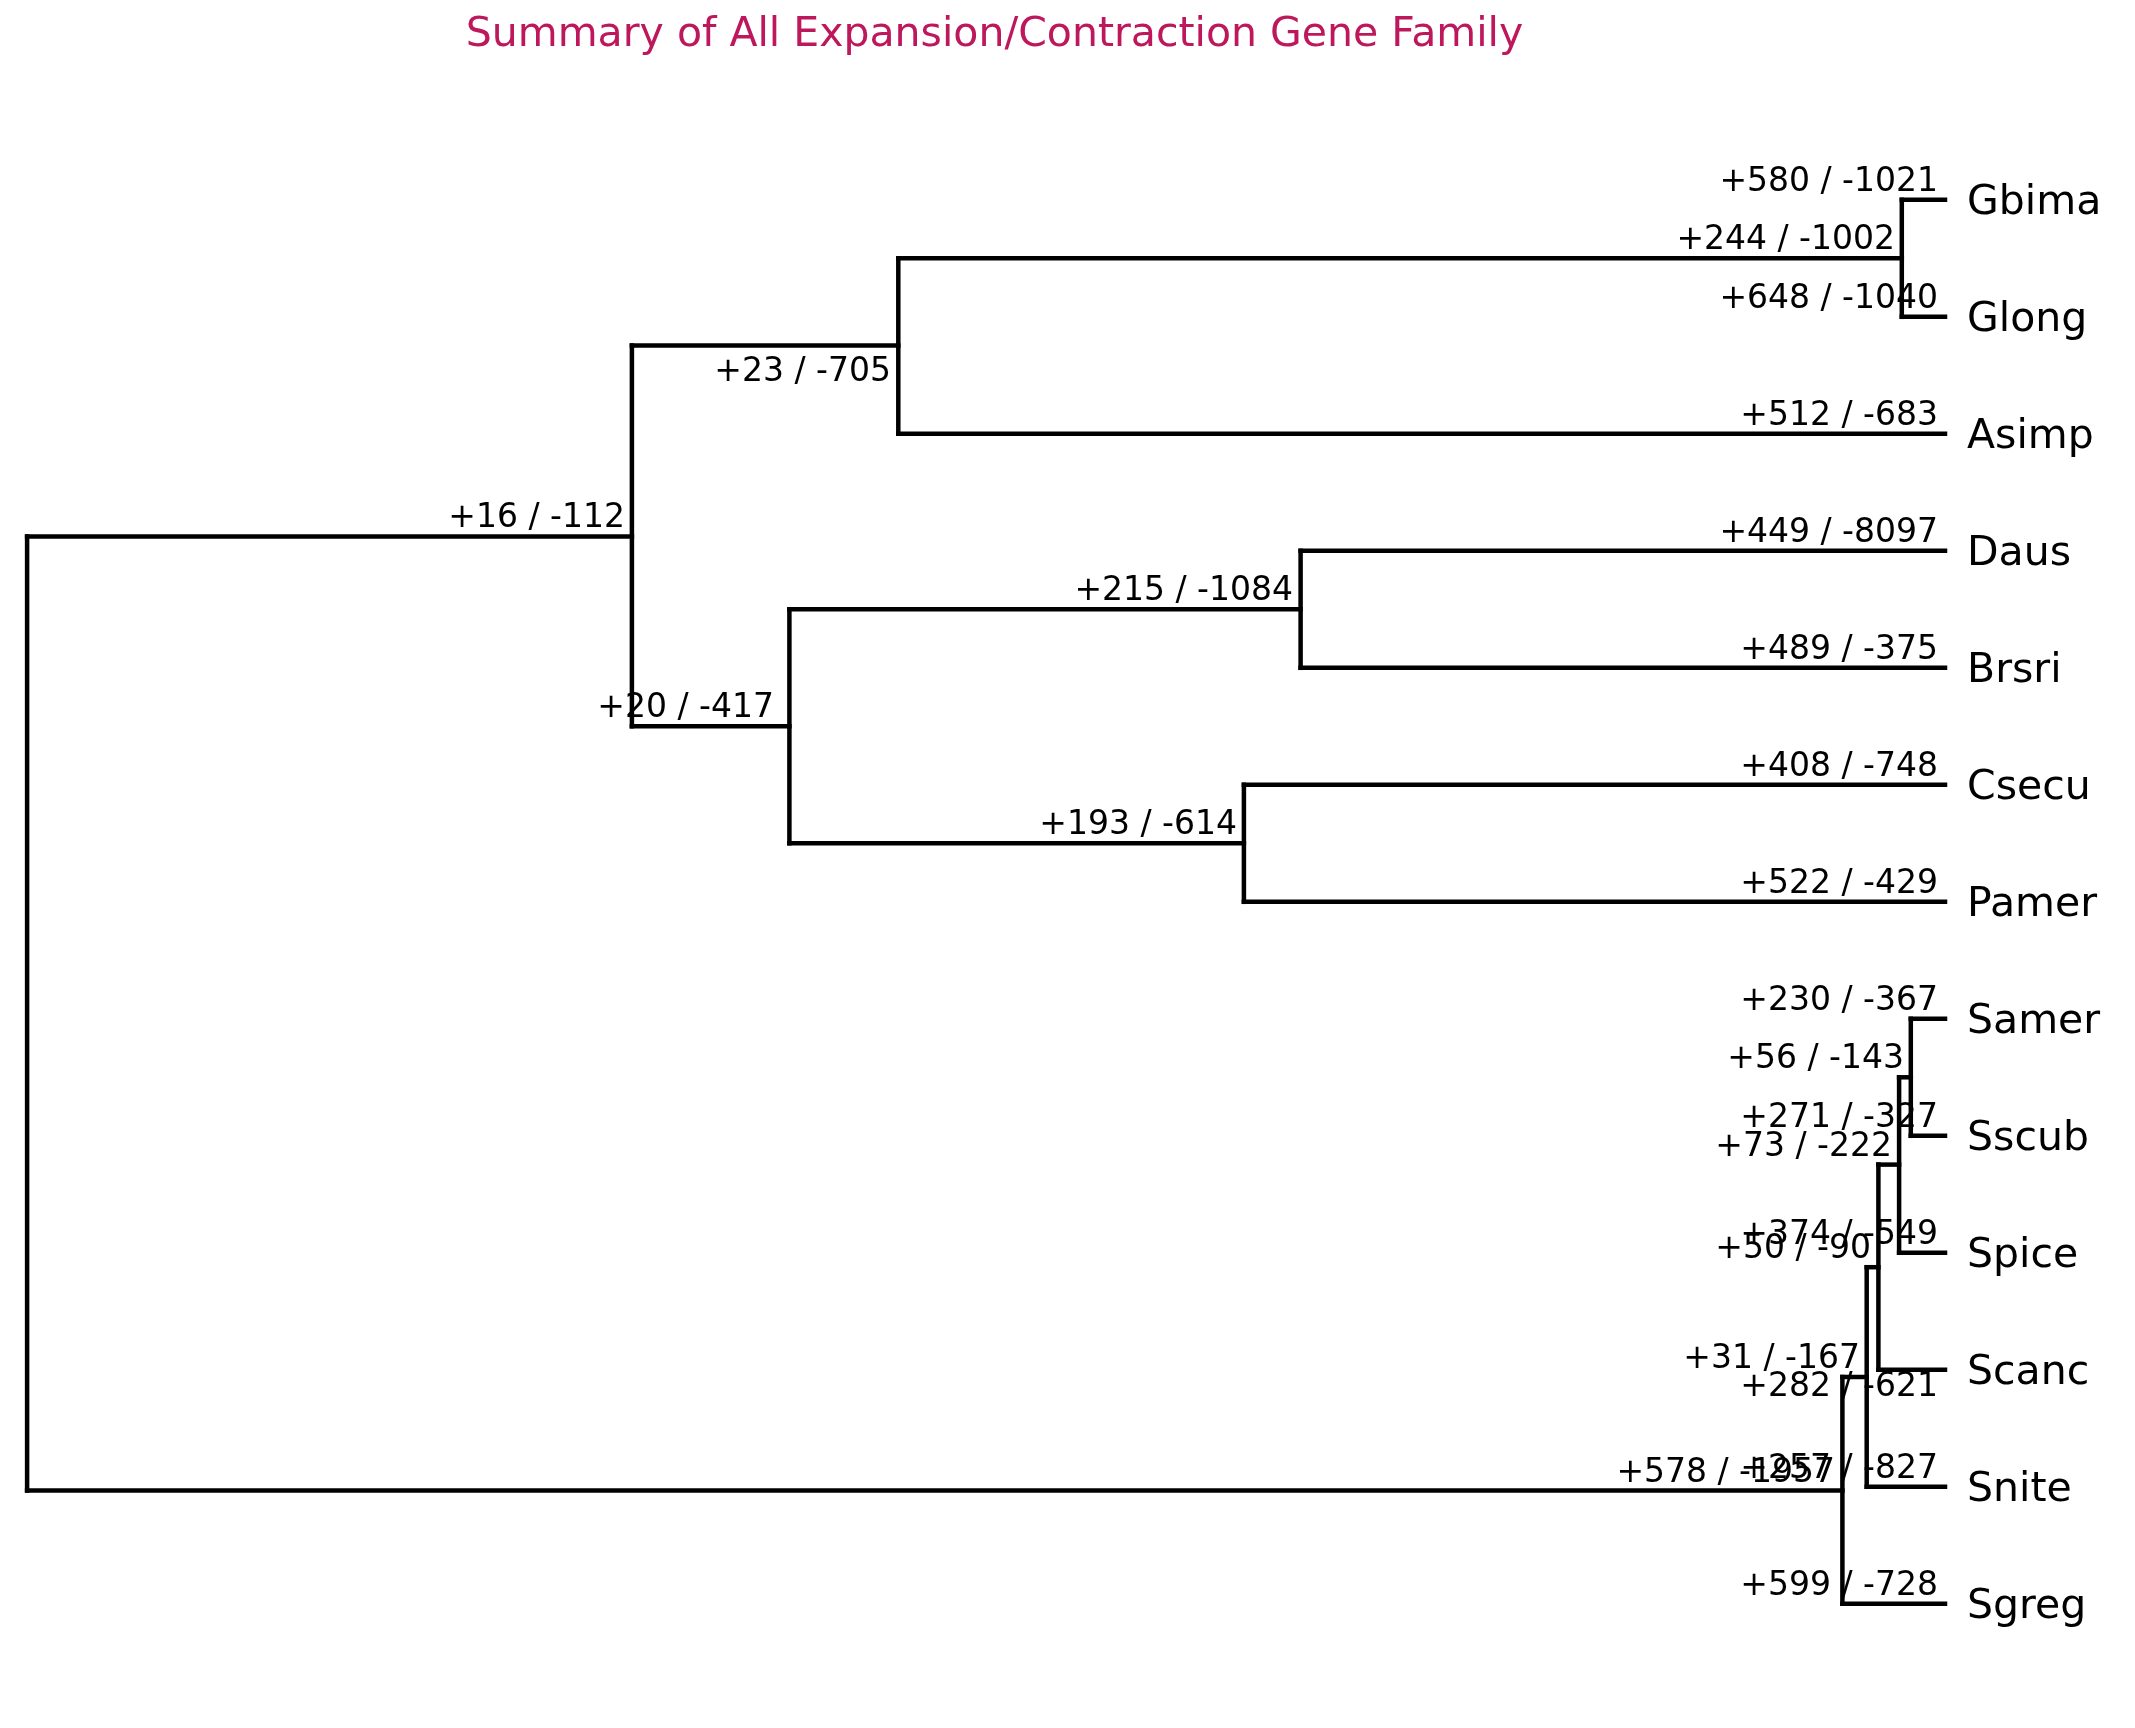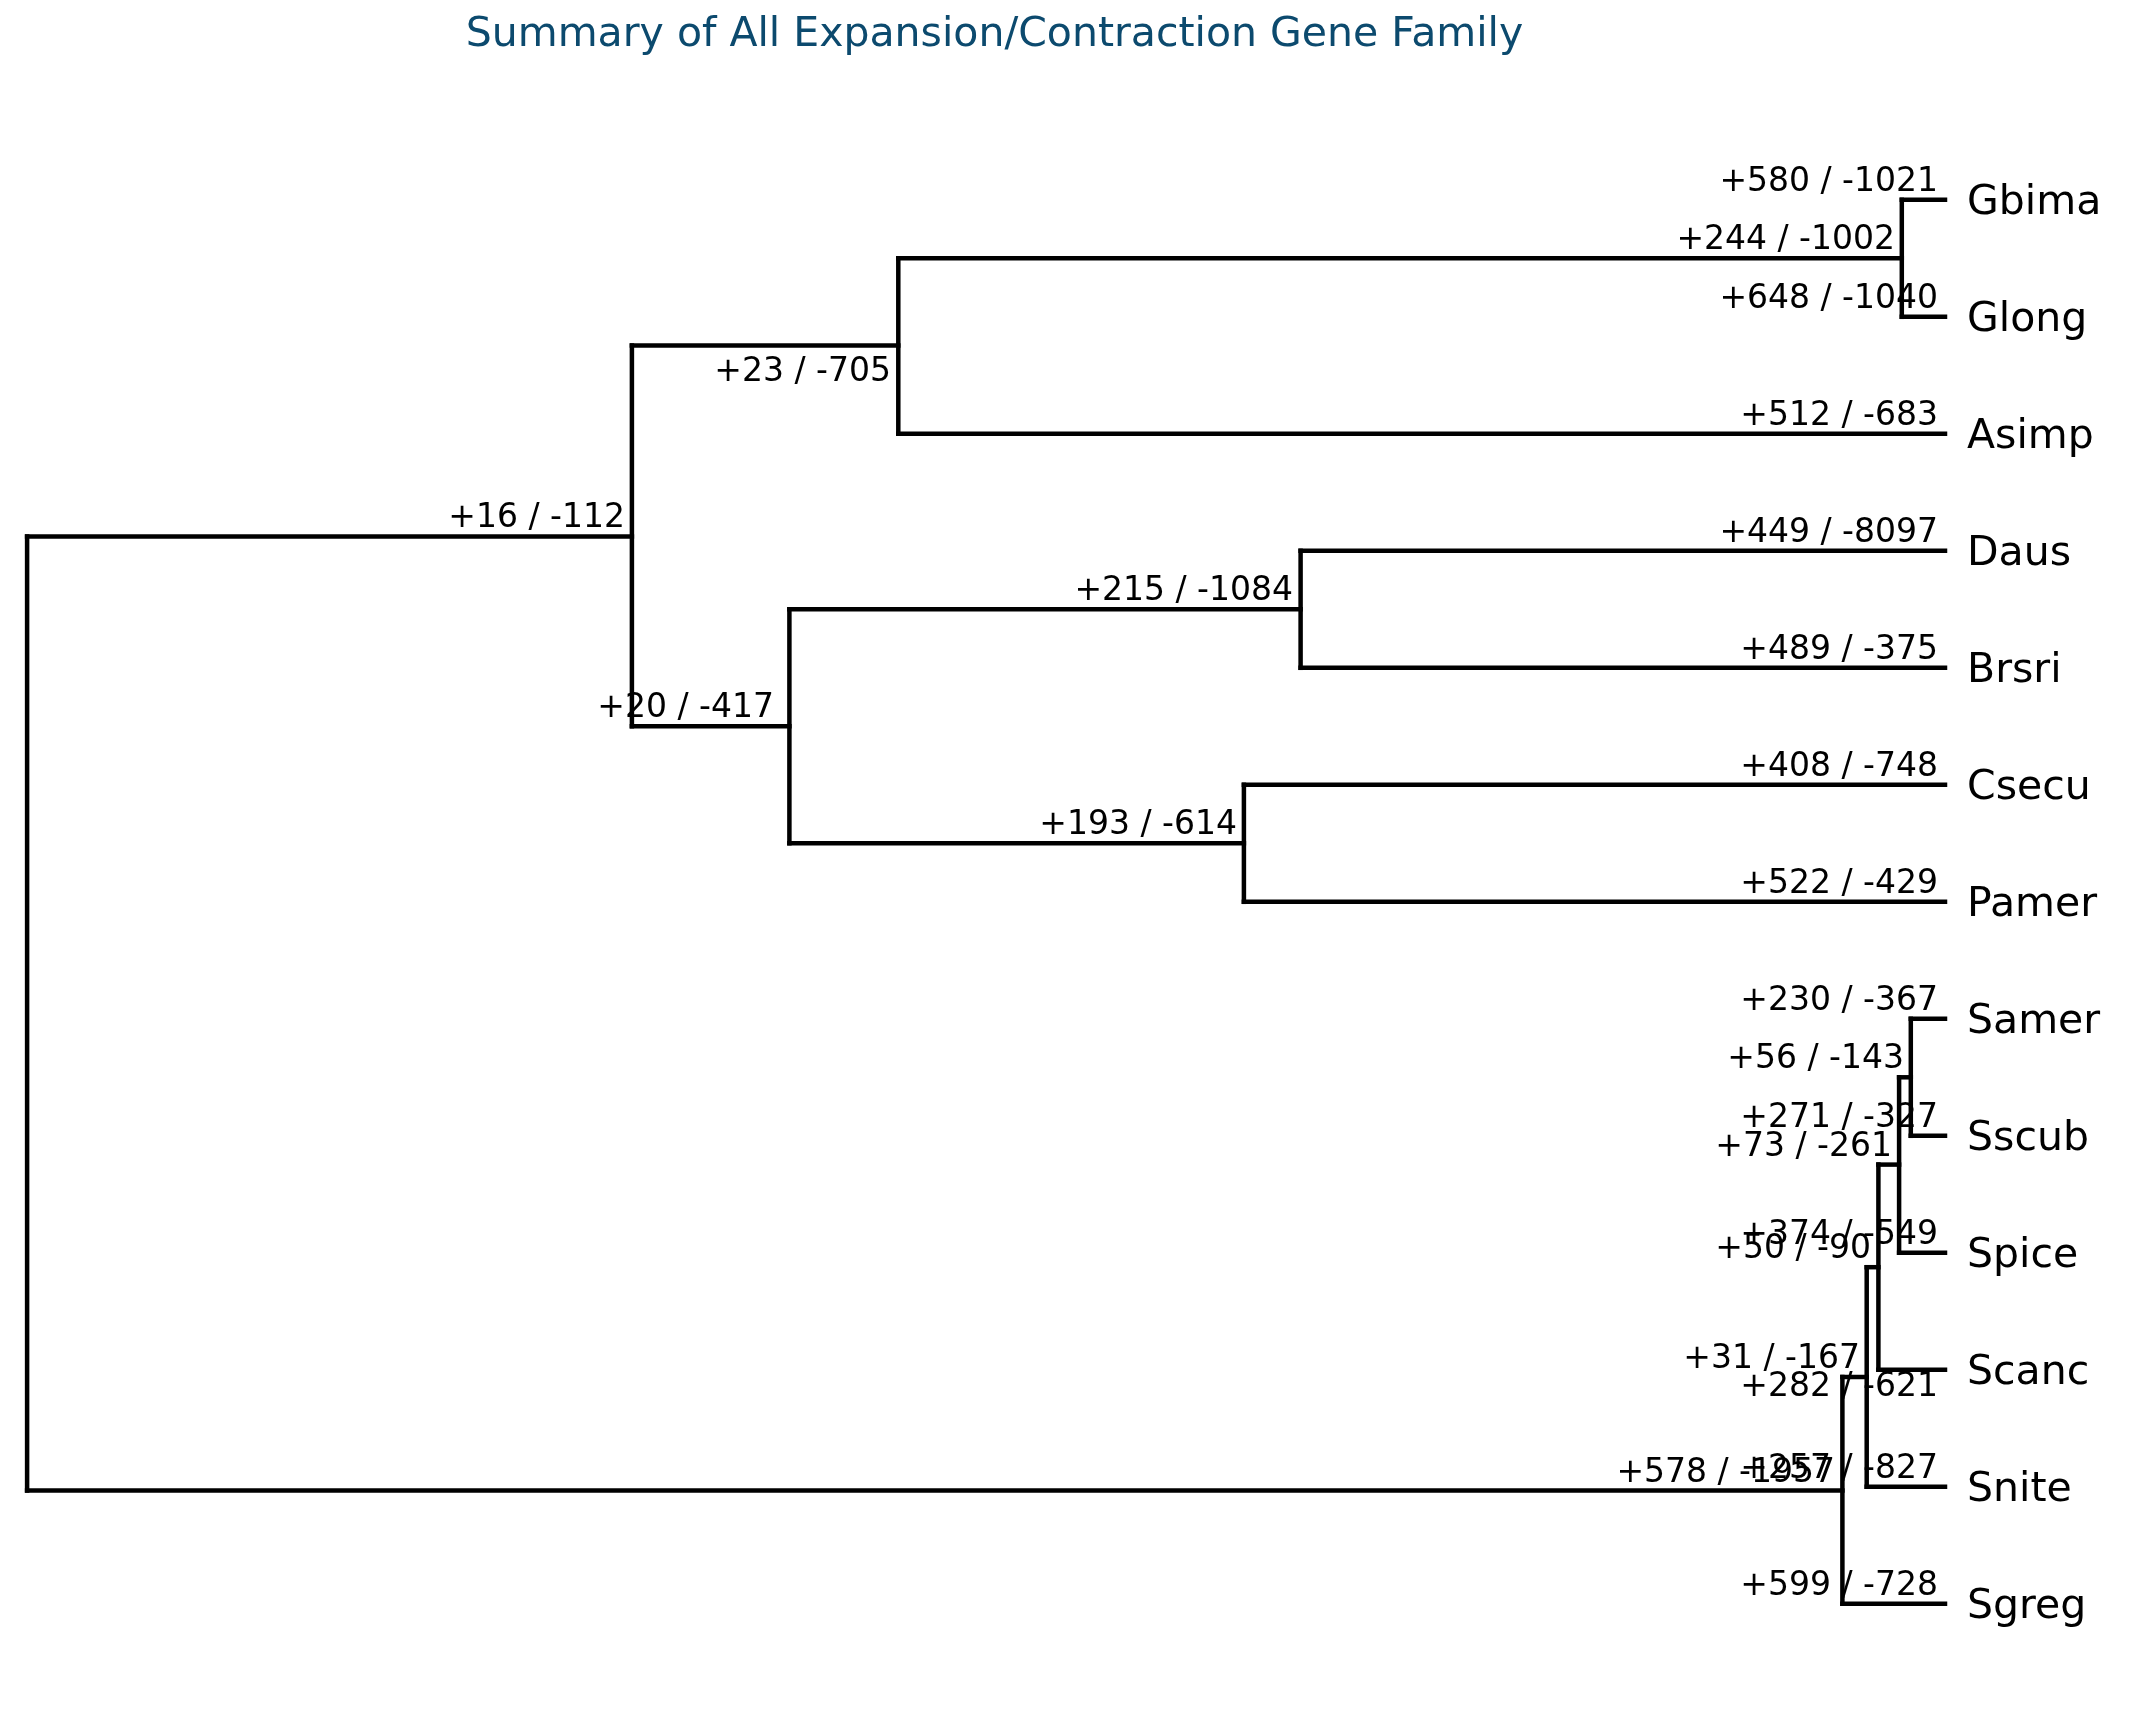--- a/index.html
+++ b/index.html
@@ -10,21 +10,21 @@
     font-family:"DejaVu Sans", sans-serif;
     color:#000000;
     overflow:hidden;
   }
   #tree-svg{position:absolute;left:0;top:0;}
   .fig-title{
     position:absolute;
     left:0; top:7.2px; width:1989px;
     text-align:center;
     font-size:41px; line-height:50px;
-    color:#0c4a6e;
+    color:#be185d;
     white-space:nowrap;
   }
   .branch-label{
     position:absolute;
     width:468px;
     text-align:right;
     font-size:33px; line-height:31px;
     color:#000;
     white-space:nowrap;
   }
@@ -86,21 +86,21 @@
   </svg>
 
   <div class="branch-label" style="left:157px;  top:500px;">+16 / -112</div>
   <div class="branch-label" style="left:423px;  top:310px;margin-top:44px;">+23 / -705</div>
   <div class="branch-label" style="left:1427px; top:222px;">+244 / -1002</div>
   <div class="branch-label" style="left:306px;  top:690px;">+20 / -417</div>
   <div class="branch-label" style="left:825px;  top:573px;">+215 / -1084</div>
   <div class="branch-label" style="left:769px;  top:807px;">+193 / -614</div>
   <div class="branch-label" style="left:1367px; top:1455px;">+578 / -1957</div>
   <div class="branch-label" style="left:1436px; top:1041px;">+56 / -143</div>
-  <div class="branch-label" style="left:1424px; top:1129px;">+73 / -261</div>
+  <div class="branch-label" style="left:1424px; top:1129px;">+73 / -222</div>
   <div class="branch-label" style="left:1403px; top:1231px;">+50 / -90</div>
   <div class="branch-label" style="left:1392px; top:1341px;">+31 / -167</div>
 
   <div class="branch-label" style="left:1470px; top:164px;">+580 / -1021</div>
   <div class="branch-label" style="left:1470px; top:281px;">+648 / -1040</div>
   <div class="branch-label" style="left:1470px; top:398px;">+512 / -683</div>
   <div class="branch-label" style="left:1470px; top:515px;">+449 / -8097</div>
   <div class="branch-label" style="left:1470px; top:632px;">+489 / -375</div>
   <div class="branch-label" style="left:1470px; top:749px;">+408 / -748</div>
   <div class="branch-label" style="left:1470px; top:866px;">+522 / -429</div>

